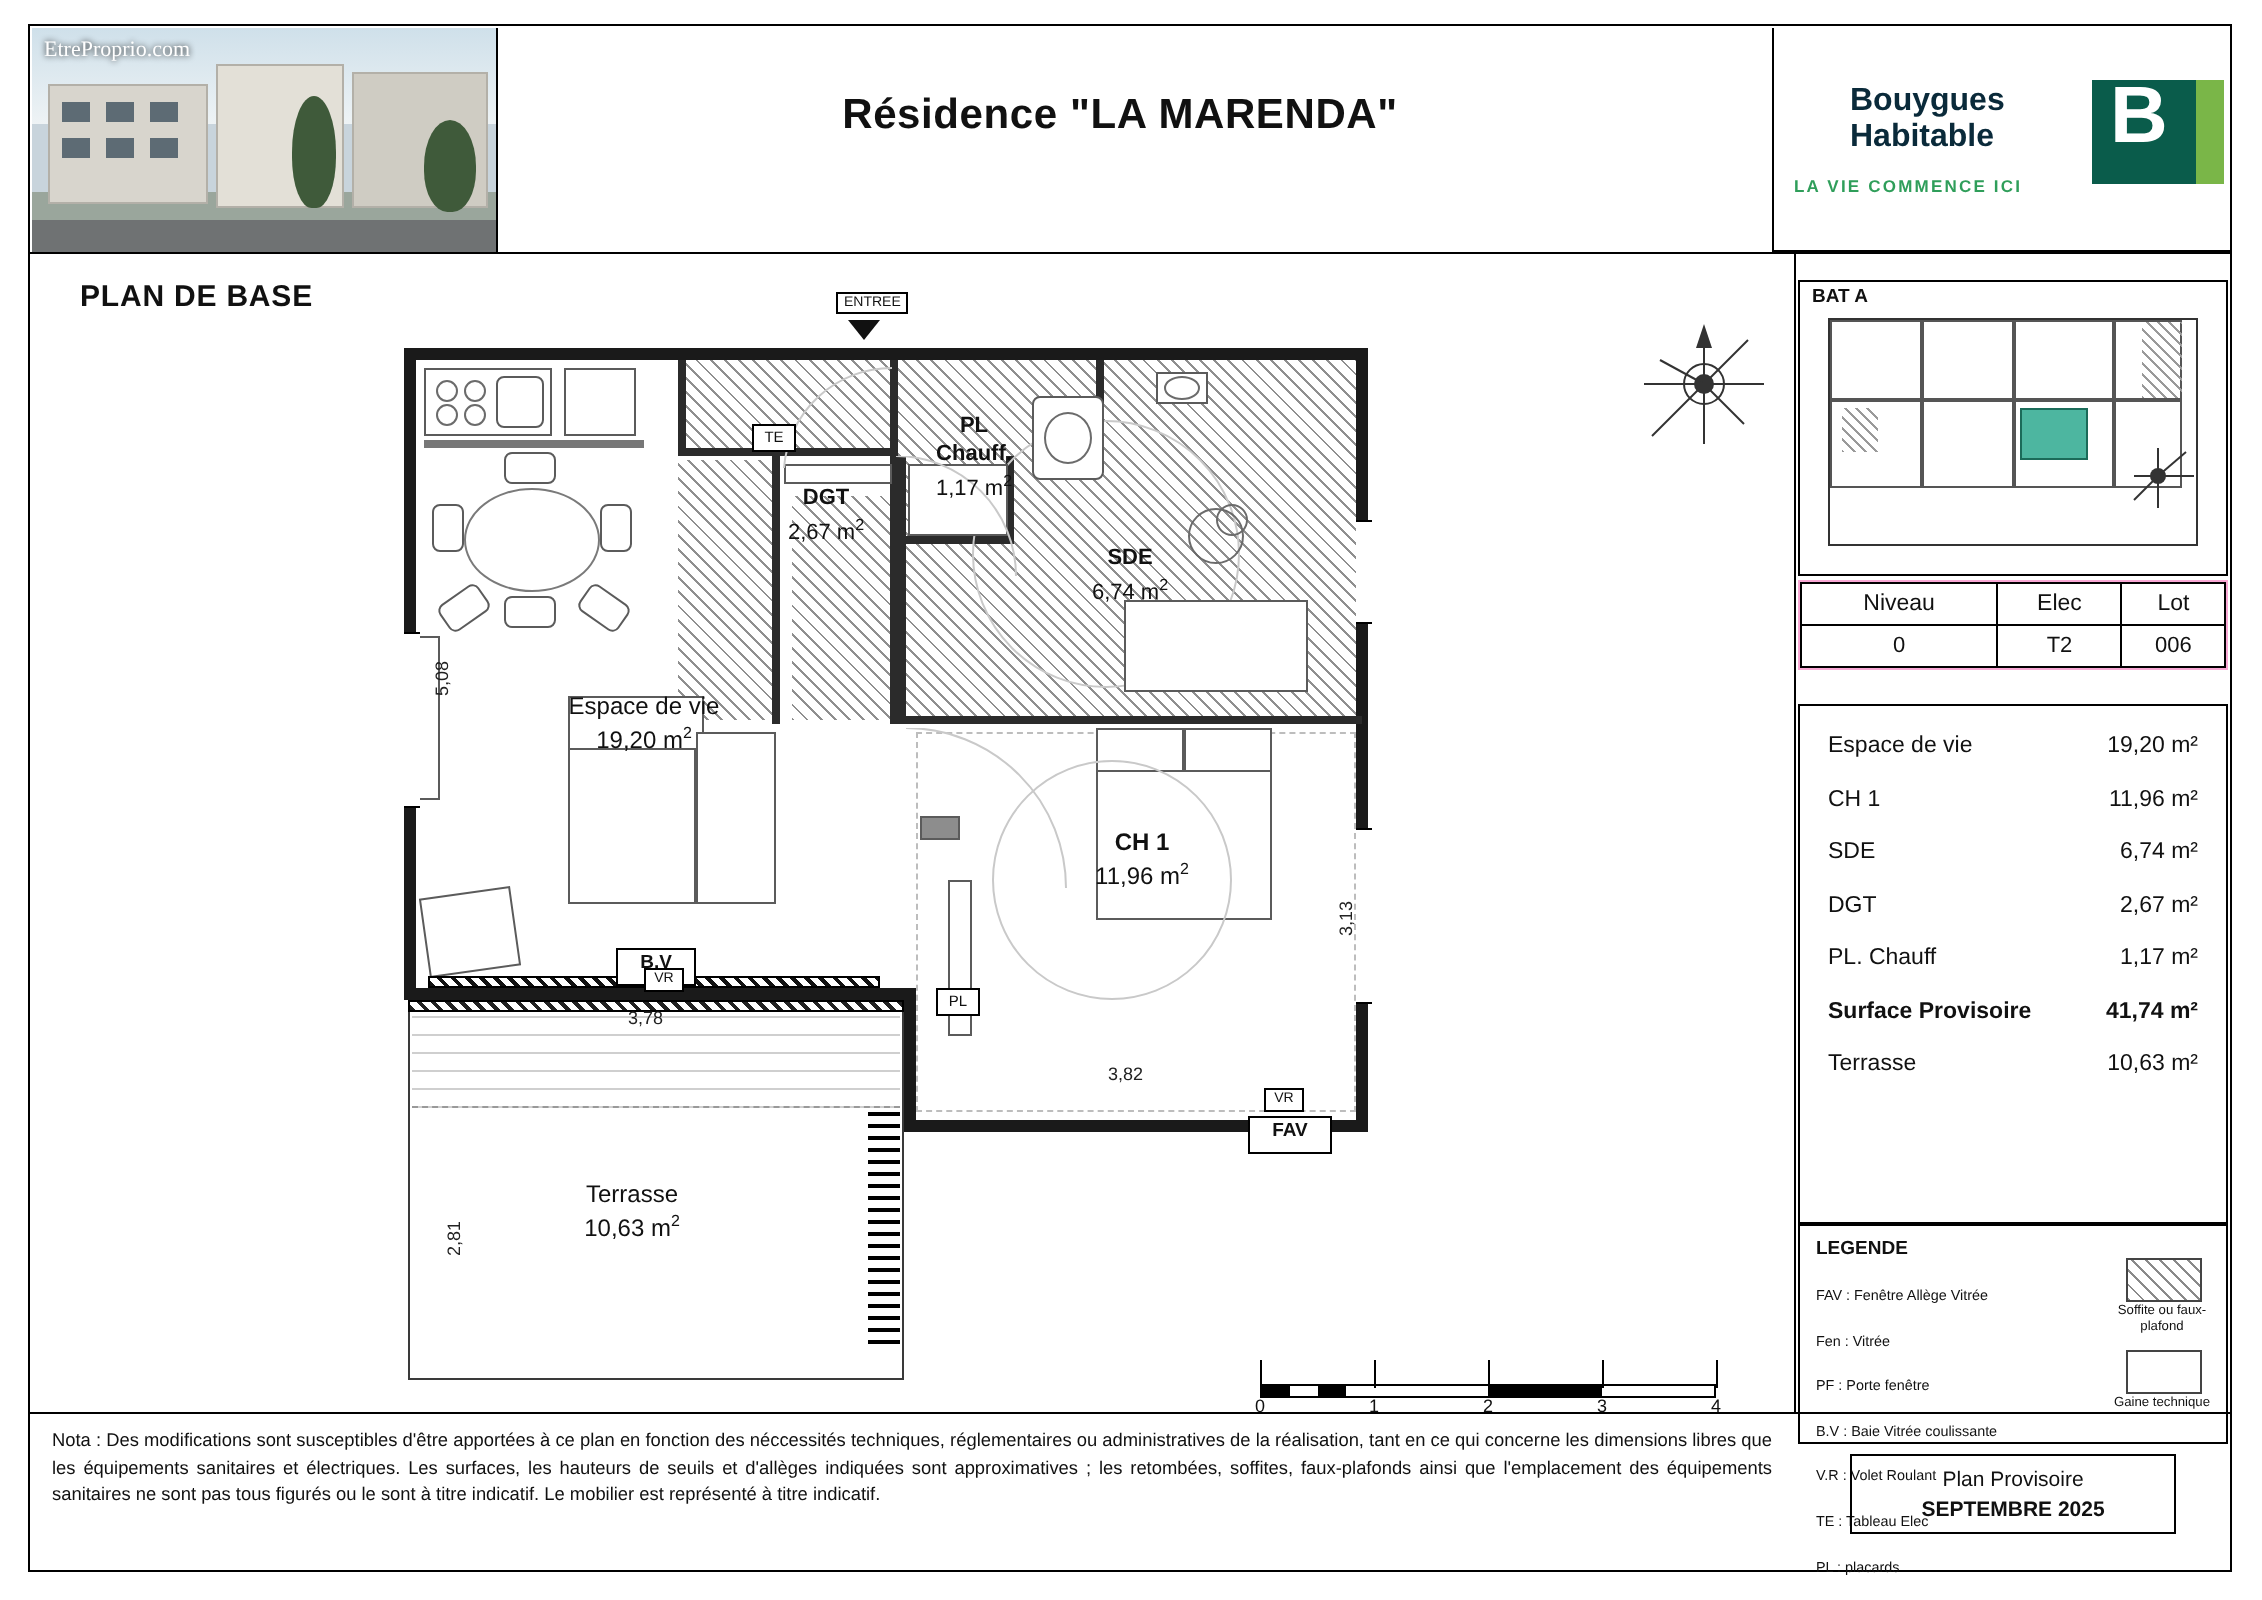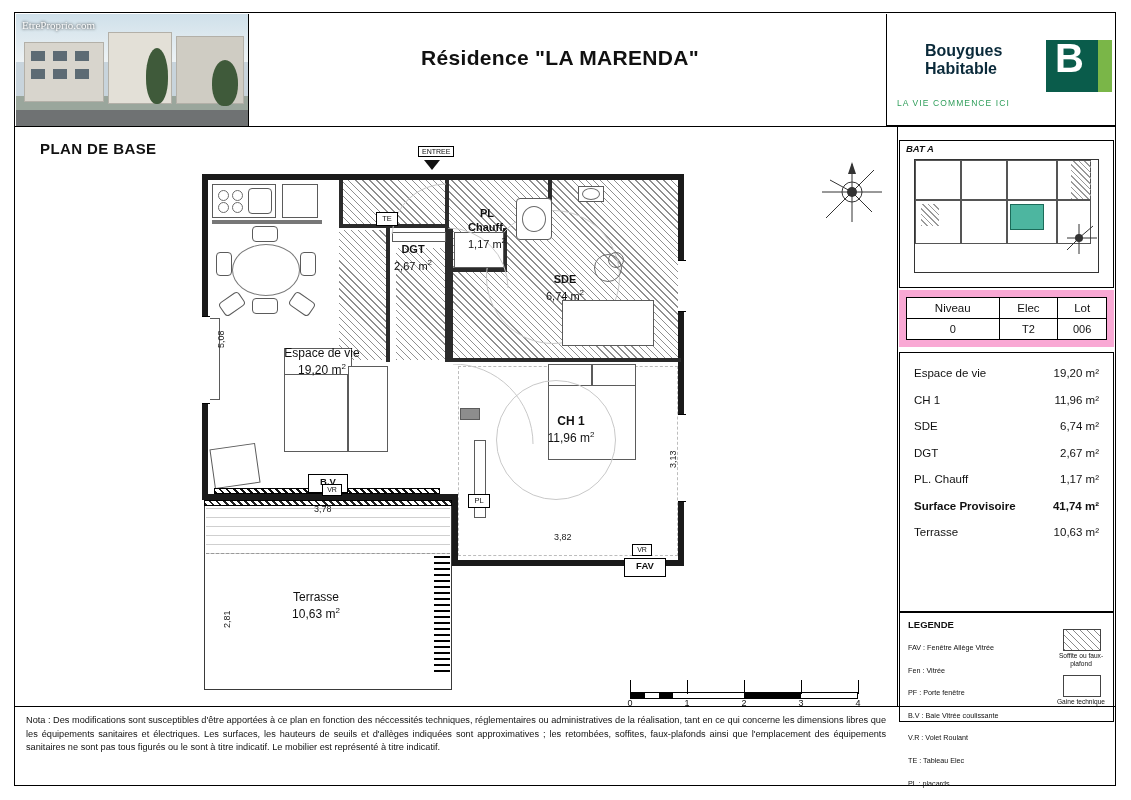--- a/index.html
+++ b/index.html
@@ -20,35 +20,35 @@
   .photo .road{position:absolute;left:0;bottom:0;right:0;height:16px;background:#6f7273;}
   .photo .b1{position:absolute;left:8px;top:28px;width:78px;height:58px;background:#d8d5cd;border:1px solid #b3b0a8;}
   .photo .b1 i{position:absolute;background:#5d6b74;display:block;}
   .photo .b2{position:absolute;left:92px;top:18px;width:62px;height:70px;background:#e3e0d7;border:1px solid #b3b0a8;}
   .photo .b3{position:absolute;left:160px;top:22px;width:66px;height:66px;background:#cfccc3;border:1px solid #b3b0a8;}
   .photo .tree{position:absolute;background:#3f5a3a;border-radius:50% 50% 45% 45%;}
   .photo .wm{position:absolute;left:6px;top:5px;font-size:11px;color:#ffffff;text-shadow:0 0 3px #000;font-family:"Liberation Serif",serif;}
 
   .logo{position:absolute;left:886px;top:14px;width:230px;height:112px;border-left:1px solid #000;border-bottom:1px solid #000;box-sizing:border-box;}
   .logo .txt{position:absolute;left:10px;top:28px;font-size:16px;font-weight:bold;color:#0a2a3a;line-height:18px;margin-left:28px;}
-  .logo .sub{position:absolute;left:10px;top:84px;font-size:8.5px;font-weight:normal;color:#2f9e5a;letter-spacing:1.1px;}
+  .logo .sub{position:absolute;left:10px;top:74px;font-size:8.5px;font-weight:bold;color:#2f9e5a;letter-spacing:1.1px;}
   .logo .bmark{position:absolute;right:18px;top:26px;width:52px;height:52px;background:#0a5c4b;}
   .logo .bmark span{position:absolute;color:#fff;font-size:40px;font-weight:bold;left:9px;top:-4px;font-family:"Liberation Sans",sans-serif;}
   .logo .bmark::after{content:"";position:absolute;right:-14px;top:0;width:14px;height:52px;background:#7ab648;}
 
   .plan-de-base{position:absolute;left:40px;top:140px;font-size:15px;font-weight:bold;letter-spacing:.4px;}
   .hdr-rule{position:absolute;left:15px;top:126px;width:1100px;height:1px;background:#000;}
-  .bat-label{position:absolute;left:906px;top:143px;font-size:9.5px;font-weight:bold;font-style:italic;}
+  .bat-label{position:absolute;left:906px;top:143px;font-size:9.5px;font-weight:bold;}
   .keyplan{position:absolute;left:899px;top:140px;width:215px;height:148px;border:1px solid #000;box-sizing:border-box;}
   .kp-inner{position:absolute;left:14px;top:18px;right:14px;bottom:14px;border:1px solid #333;background:#fff;}
   .kp-inner .cell{position:absolute;border:1px solid #555;box-sizing:border-box;}
   .kp-hl{position:absolute;background:#4db6a0;border:1px solid #1b6b59;}
   .kp-hatch{position:absolute;background:repeating-linear-gradient(45deg,#9a9a9a 0 1px,transparent 1px 4px);}
 
-  .tbl{position:absolute;left:899px;top:290px;width:215px;border:7px solid #f9a8d4;box-sizing:border-box;border-collapse:collapse;}
+  .tbl{position:absolute;left:899px;top:290px;width:215px;border:1px solid #f9a8d4;box-sizing:border-box;border-collapse:collapse;}
   .tbl table{border-collapse:collapse;width:100%;font-size:11px;}
   .tbl td,.tbl th{border:1px solid #000;text-align:center;padding:4px 0;font-weight:normal;}
   .tbl th{font-size:11.5px;}
 
   .areas{position:absolute;left:899px;top:352px;width:215px;height:260px;border:1px solid #000;box-sizing:border-box;padding:14px 14px 0 14px;}
   .arow{display:flex;justify-content:space-between;font-size:11.5px;margin-bottom:14.5px;}
   .arow.bold{font-weight:bold;}
 
   .legend{position:absolute;left:899px;top:612px;width:215px;height:110px;border:1px solid #000;box-sizing:border-box;padding:6px 8px;}
   .legend .lt{font-size:9.5px;font-weight:bold;margin-bottom:4px;}
@@ -245,20 +245,24 @@
     <div class="li">V.R : Volet Roulant</div>
     <div class="li">TE : Tableau Elec</div>
     <div class="li">PL : placards</div>
     <div class="sw1"></div>
     <div class="sw1lab">Soffite ou
 faux-plafond</div>
     <div class="sw2"></div>
     <div class="sw2lab">Gaine technique</div>
   </div>
 
+  <div class="prov">
+    <div>Plan Provisoire</div>
+    <div style="font-weight:bold">SEPTEMBRE 2025</div>
+  </div>
 
   <div class="note">Nota : Des modifications sont susceptibles d'être apportées à ce plan en fonction des néccessités techniques, réglementaires ou administratives de la réalisation, tant en ce qui concerne les dimensions libres que les équipements sanitaires et électriques. Les surfaces, les hauteurs de seuils et d'allèges indiquées sont approximatives ; les retombées, soffites, faux-plafonds ainsi que l'emplacement des équipements sanitaires ne sont pas tous figurés ou le sont à titre indicatif. Le mobilier est représenté à titre indicatif.</div>
 
   <div class="scalebar">
     <div class="sb-line"></div>
     <div class="sb-seg" style="left:11px;top:9px;width:14px"></div>
     <div class="sb-seg" style="left:39px;top:9px;width:14px"></div>
     <div class="sb-seg" style="left:124px;top:9px;width:57px"></div>
     <div class="sb-tick" style="left:10px"></div>
     <div class="sb-tick" style="left:67px"></div>

